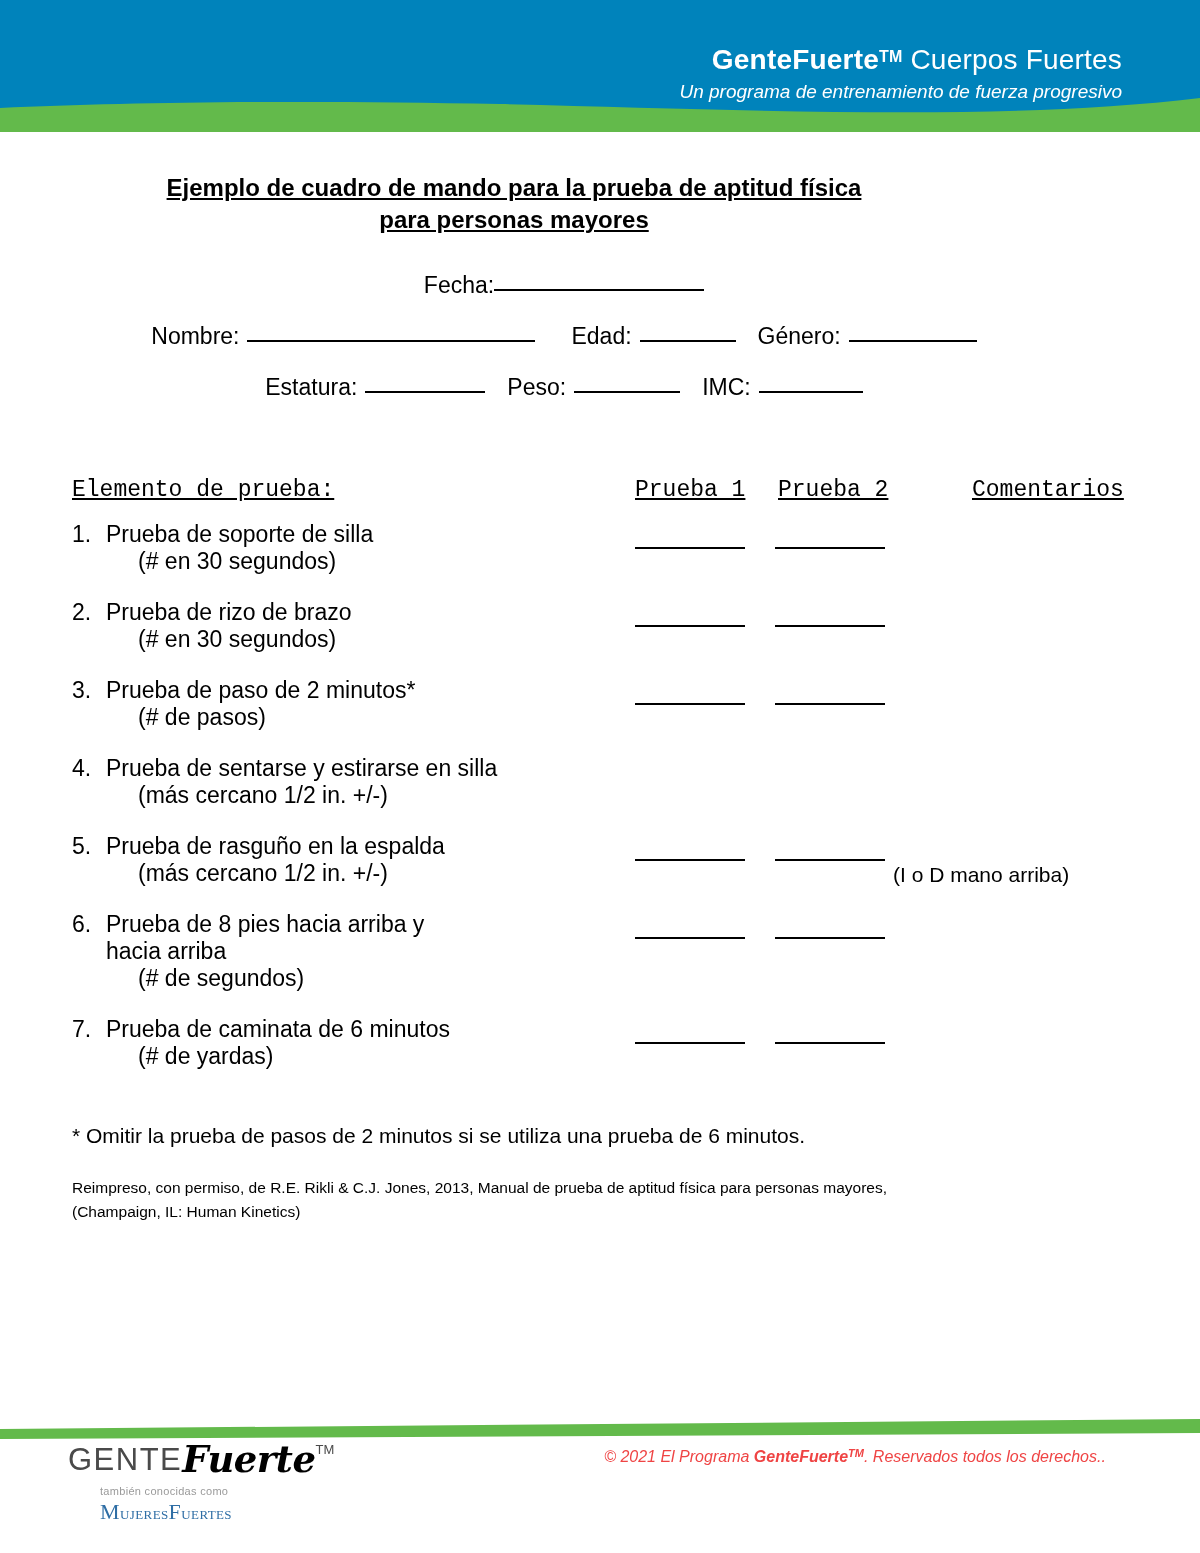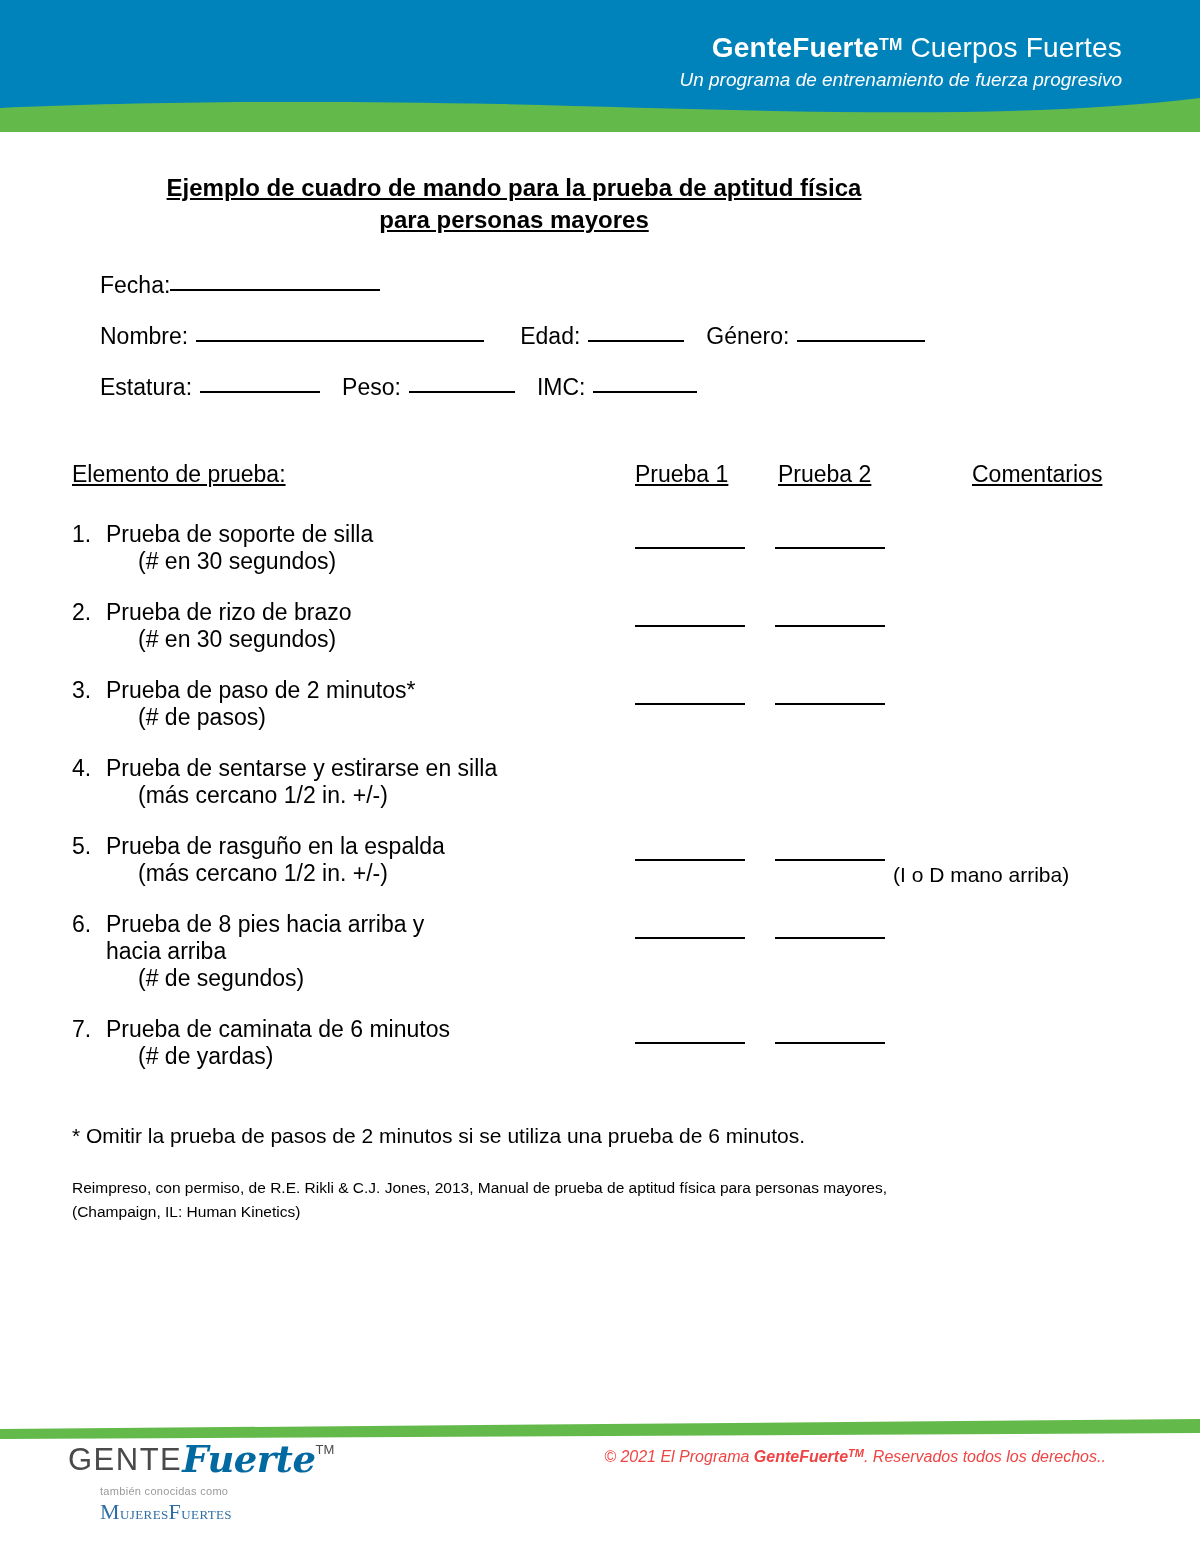--- a/index.html
+++ b/index.html
@@ -22,21 +22,21 @@
     position: absolute;
     top: 0; left: 0;
     width: 1200px;
     height: 132px;
     overflow: hidden;
   }
   .header-svg { display: block; width: 1200px; height: 132px; }
 
   .header-text {
     position: absolute;
-    top: 30px;
+    top: 42px;
     right: 78px;
     text-align: right;
     color: #ffffff;
     z-index: 3;
   }
   .header-title {
     font-size: 28px;
     letter-spacing: 0.2px;
     line-height: 1.25;
     white-space: nowrap;
@@ -69,20 +69,21 @@
     line-height: 1.33;
     margin-top: 40px;
     padding: 0 150px;
   }
   .doc-title span { text-decoration: underline; }
 
   .fields {
     margin-top: 36px;
     padding-left: 100px;
     font-size: 23px;
+    text-align: center;
   }
   .field-row { margin-bottom: 24px; white-space: nowrap; }
   .field-row:last-child { margin-bottom: 0; }
 
   .blank {
     display: inline-block;
     border-bottom: 2px solid #000;
     vertical-align: 2px;
     height: 0;
   }
@@ -105,23 +106,24 @@
     font-size: 23px;
   }
 
   .thead {
     position: relative;
     height: 36px;
     margin-bottom: 24px;
   }
   .th {
     position: absolute;
-    top: 0;
+    top: 16px;
     text-decoration: underline;
     white-space: nowrap;
+    font-family: Liberation Mono, monospace;
   }
   .th-item     { left: 0px; }
   .th-trial1   { left: 563px; }
   .th-trial2   { left: 706px; }
   .th-comments { left: 900px; }
 
   .trow {
     position: relative;
     margin-bottom: 24px;
   }
@@ -203,21 +205,21 @@
   .logo-main {
     font-size: 31px;
     letter-spacing: 1.5px;
     color: #4a4a4a;
     line-height: 1;
     white-space: nowrap;
   }
   .logo-script {
     font-style: italic;
     font-weight: bold;
-    color: #0369a1;
+    color: #000000;
     font-size: 37px;
     letter-spacing: -0.5px;
     font-family: "DejaVu Serif", serif;
     vertical-align: -2px;
   }
   .logo-tm {
     font-size: 13px;
     color: #4a4a4a;
     vertical-align: 16px;
     letter-spacing: 0;

